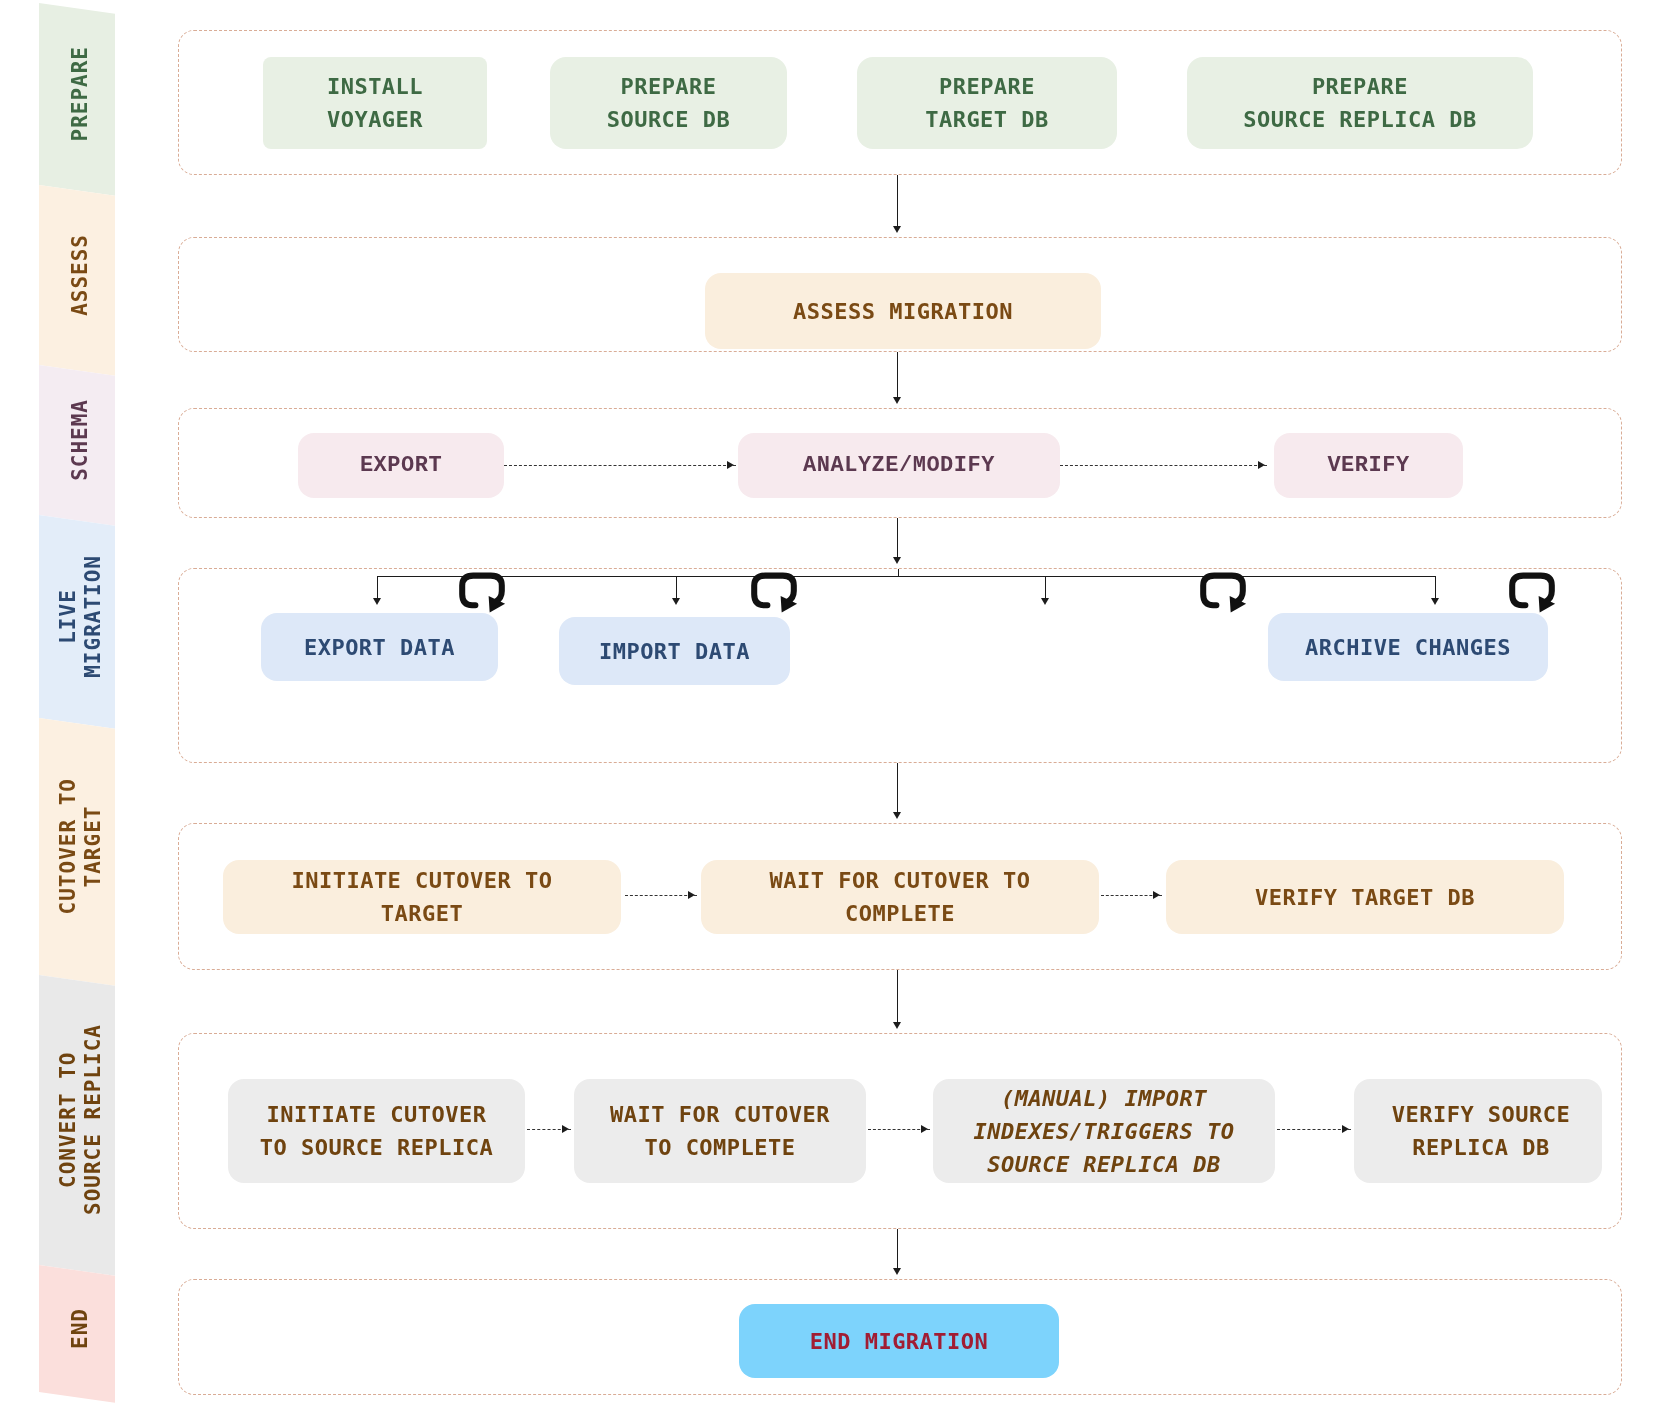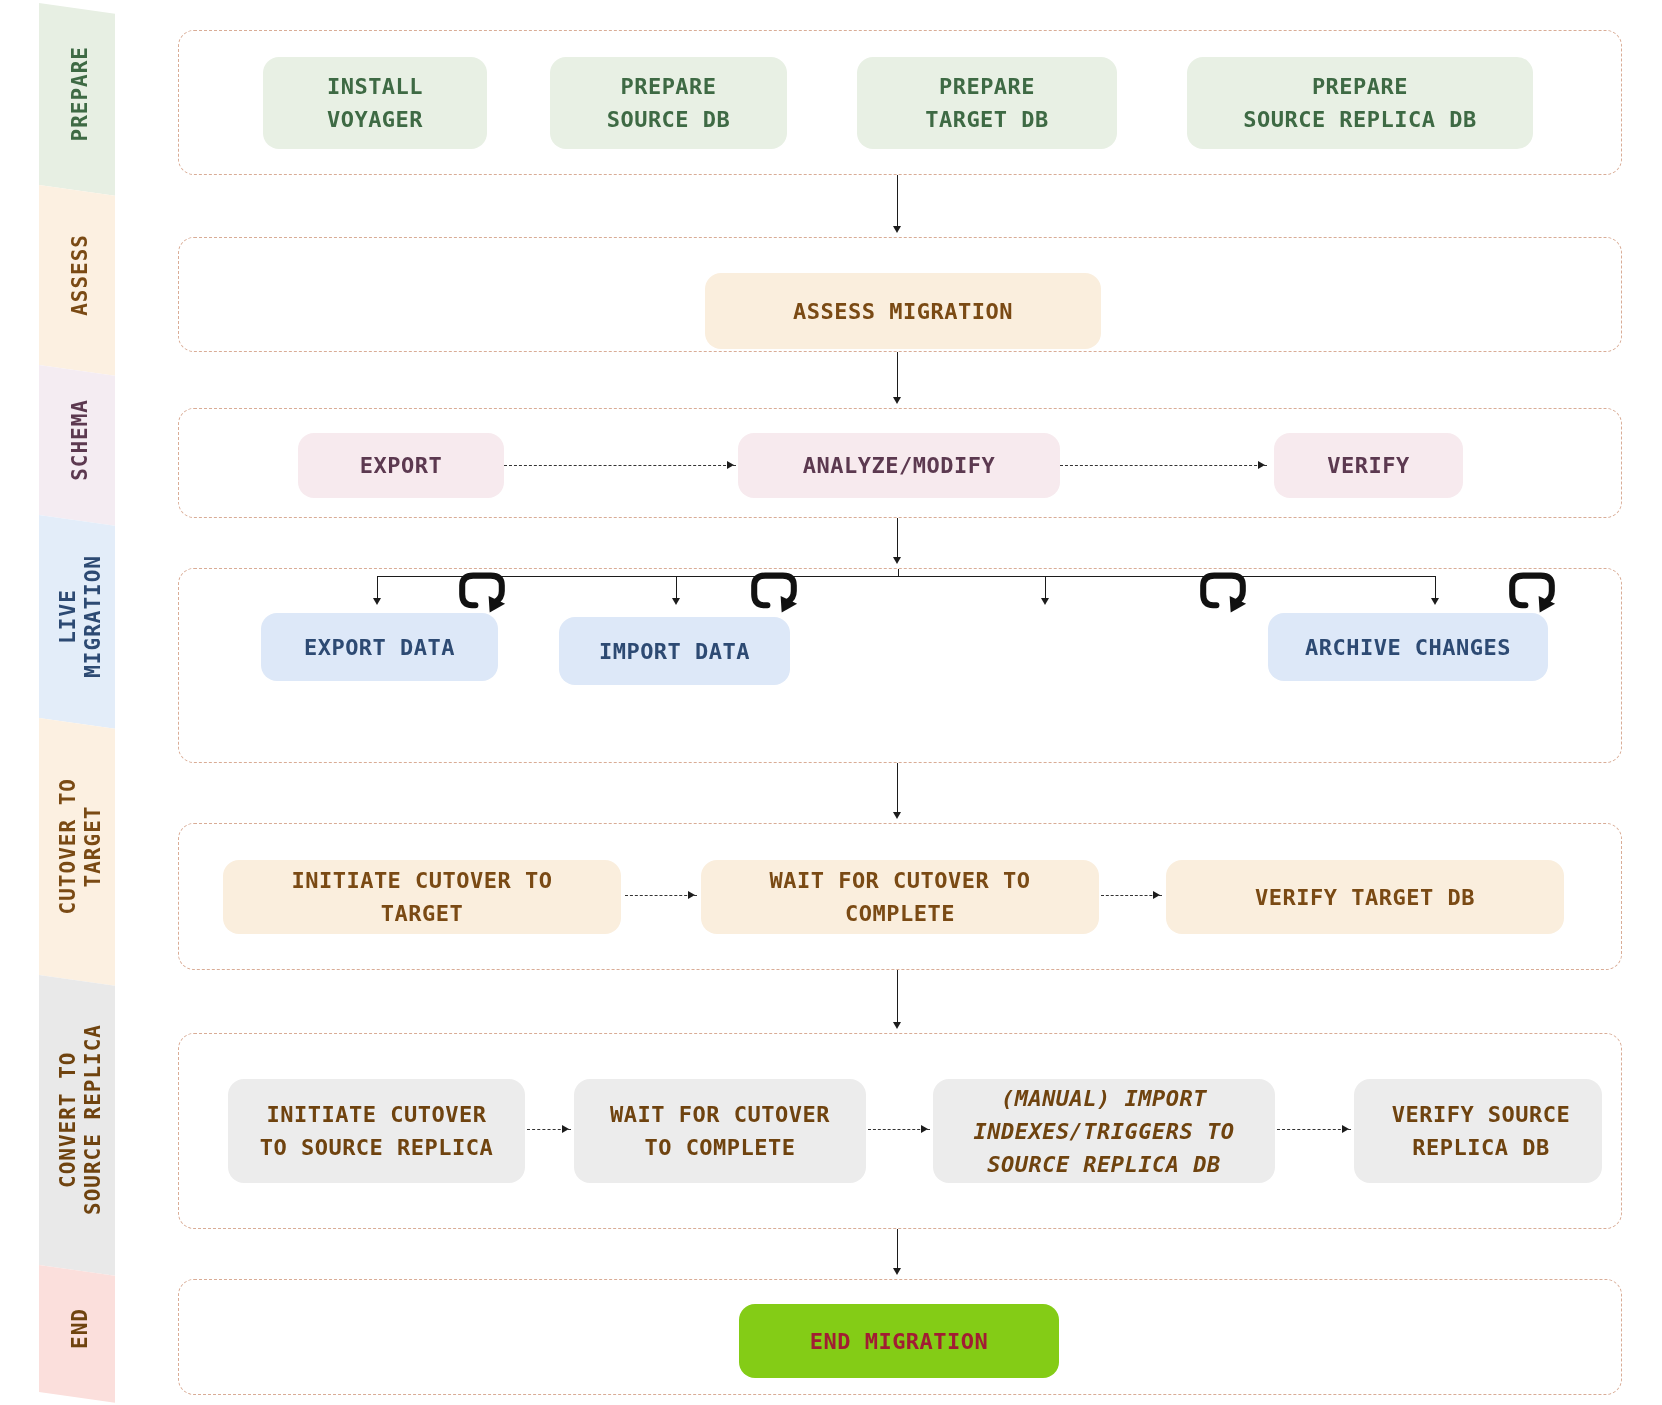--- a/index.html
+++ b/index.html
@@ -27,34 +27,34 @@
   .lab-assess{top:185px;height:180px;color:#7a4a14;}
   .lab-schema{top:365px;height:150px;color:#5c3950;}
   .lab-live{top:515px;height:203px;color:#2d4a73;}
   .lab-cutover{top:718px;height:257px;color:#7a4a14;}
   .lab-convert{top:975px;height:290px;color:#6f430f;}
   .lab-end{top:1265px;height:127px;color:#6f430f;}
   
   .row{position:absolute;left:178px;width:1444px;border:1.6px dashed #d9ac96;border-radius:16px;box-sizing:border-box;}
   .row-prepare{top:30px;height:145px;}
   .row-assess{top:237px;height:115px;}
-  .row-schema{top:408px;height:110px;}
+  .row-schema{top:408px;height:110px;font-family:Liberation Mono, monospace;}
   .row-live{top:568px;height:195px;}
   .row-cutover{top:823px;height:147px;}
   .row-convert{top:1033px;height:196px;}
   .row-end{top:1279px;height:116px;}
   
   .node{position:absolute;border-radius:16px;display:flex;align-items:center;justify-content:center;
     text-align:center;font-weight:bold;font-size:22px;letter-spacing:.5px;line-height:1.5;white-space:pre-line;}
   .n-green{background:#e8f0e4;color:#3e6a44;}
   .n-orange{background:#faeedd;color:#7a4a14;}
   .n-pink{background:#f7eaee;color:#5c3950;}
   .n-blue{background:#dde8f8;color:#2d4a73;}
   .n-gray{background:#ececec;color:#6f430f;}
-  .n-red{background:#84cc16;color:#a11d33;}
+  .n-red{background:#7dd3fc;color:#a11d33;}
   
   .varrow{position:absolute;width:0;border-left:1.6px solid #1c1c1c;}
   .varrow::after{content:"";position:absolute;left:-5px;bottom:-7px;
     border:4.2px solid transparent;border-top:7px solid #1c1c1c;}
   .harrow{position:absolute;height:0;border-top:1.6px dashed #333;}
   .harrow::after{content:"";position:absolute;right:-2px;top:-5.1px;
     border:4.2px solid transparent;border-left:7px solid #1c1c1c;}
   .branch-h{position:absolute;height:0;border-top:1.6px solid #1c1c1c;}
   .branch-stub{position:absolute;width:0;border-left:1.6px solid #1c1c1c;}
   .branch-drop{position:absolute;width:0;border-left:1.6px solid #1c1c1c;}
@@ -96,21 +96,21 @@
     </div>
   <div class="side-label lab-convert">
       <span>CONVERT TO
 SOURCE REPLICA</span>
     </div>
   <div class="side-label lab-end">
       <span>END</span>
     </div>
 
   <div class="row row-prepare">
-    <div class="node n-green" style="left:84px;top:26px;width:224px;height:92px;">INSTALL
+    <div class="node n-green" style="left:84px;top:26px;width:224px;height:92px;border-radius:8px;">INSTALL
 VOYAGER</div>
     <div class="node n-green" style="left:371px;top:26px;width:237px;height:92px;">PREPARE
 SOURCE DB</div>
     <div class="node n-green" style="left:678px;top:26px;width:260px;height:92px;">PREPARE
 TARGET DB</div>
     <div class="node n-green" style="left:1008px;top:26px;width:346px;height:92px;">PREPARE
 SOURCE REPLICA DB</div>
   </div>
 
   <div class="varrow" style="left:897px;top:175px;height:55px;"></div>

